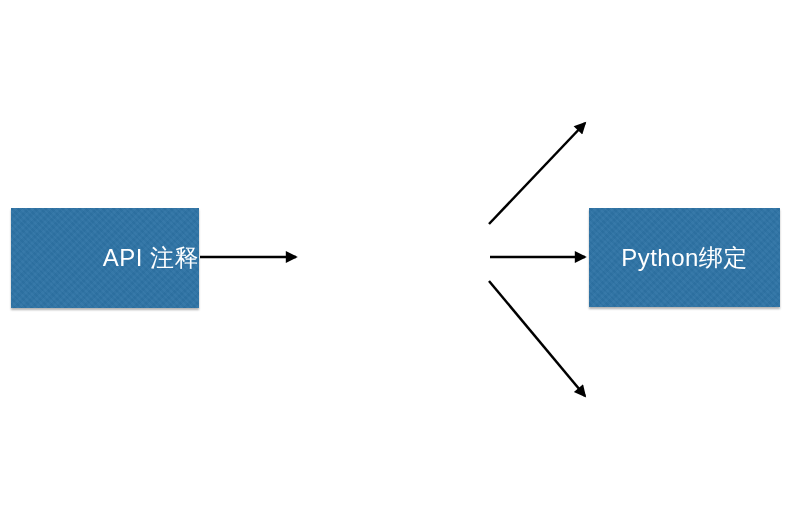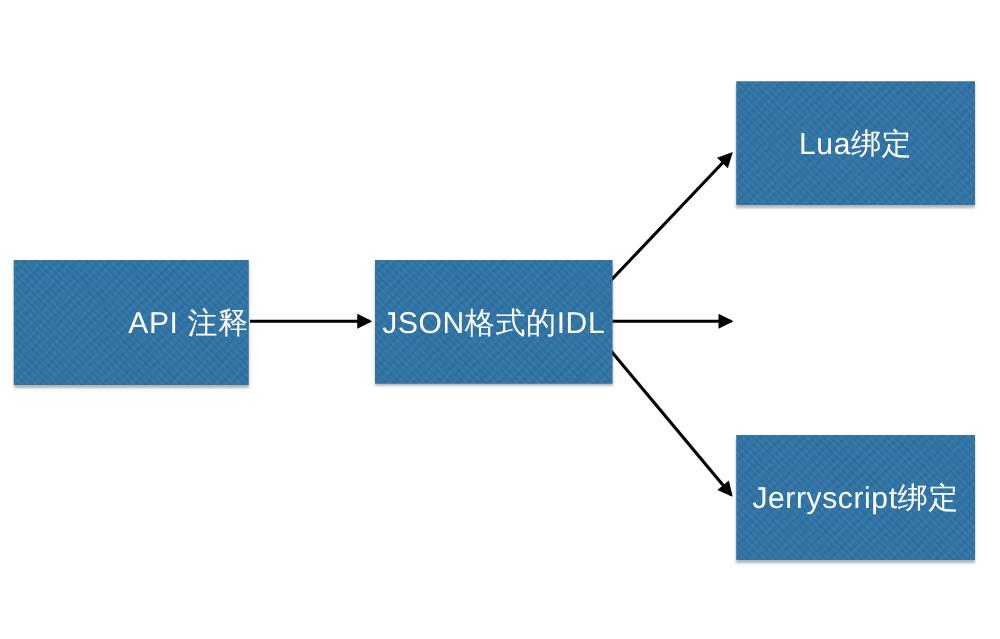--- a/index.html
+++ b/index.html
@@ -68,26 +68,20 @@
     <line x1="200" y1="257" x2="296" y2="257" marker-end="url(#ah)"></line>
     <line x1="489" y1="224" x2="585" y2="123" marker-end="url(#ah)"></line>
     <line x1="490" y1="257" x2="585" y2="257" marker-end="url(#ah)"></line>
     <line x1="489" y1="281" x2="585" y2="396" marker-end="url(#ah)"></line>
   </svg>
 
   <div class="node" id="node-api">
     <span>API 注释</span>
   </div>
 
-  <div class="node" id="node-idl">
-    <span>JSON格式的IDL</span>
+
+
+  <div class="node" id="node-python">
+    <span>Python绑定</span>
   </div>
 
-  <div class="node" id="node-lua">
-    <span>Lua绑定</span>
-  </div>
-
-
-  <div class="node" id="node-jerryscript">
-    <span>Jerryscript绑定</span>
-  </div>
 
 </div>
 
 </body></html>

